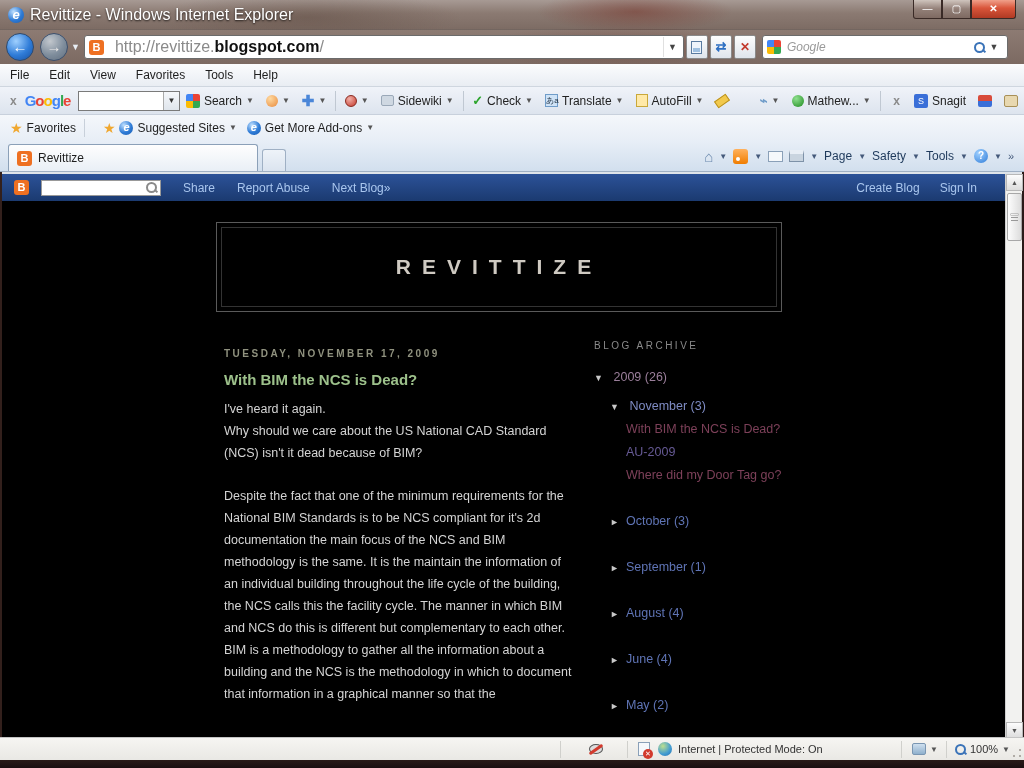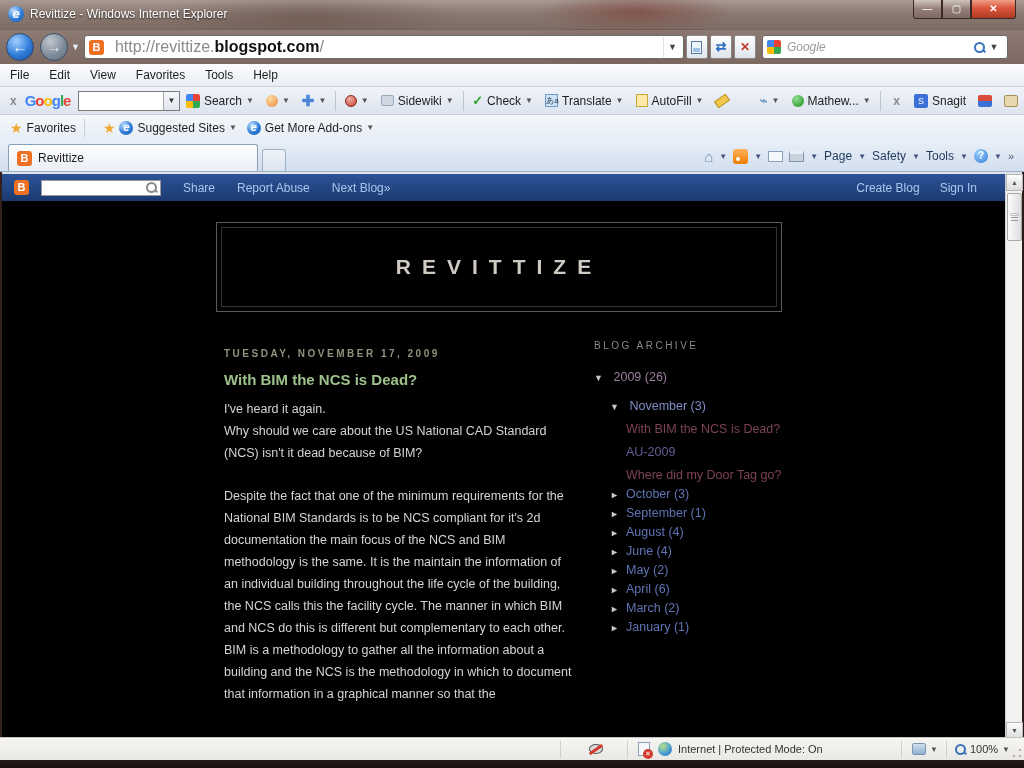--- a/index.html
+++ b/index.html
@@ -9,21 +9,21 @@
   .desktop { position:absolute; inset:0; background:linear-gradient(90deg,#33201c,#4a2a24 40%,#2a1a18); }
   .win { position:absolute; left:0; top:0; width:1024px; height:762px; }
 
   .titlebar { position:absolute; left:0; top:0; width:1024px; height:30px;
     background:
       radial-gradient(140px 30px at 62% 40%, rgba(120,55,45,.55), rgba(120,55,45,0) 70%),
       radial-gradient(220px 36px at 30% 60%, rgba(90,70,60,.45), rgba(90,70,60,0) 70%),
       linear-gradient(180deg,#a79a94,#8b7a72 45%,#7d6c64);
     border-bottom:1px solid rgba(40,25,20,.4); }
   .titlebar .tl { position:absolute; left:8px; top:6px; display:flex; align-items:center; gap:6px; }
-  .title-text { color:#fff; font-size:12px; text-shadow:0 1px 2px rgba(0,0,0,.8); }
+  .title-text { color:#fff; font-size:16px; text-shadow:0 1px 2px rgba(0,0,0,.8); }
   .ie-ico { width:16px; height:16px; border-radius:50%; background:radial-gradient(circle at 35% 30%,#bfe0ff,#2e7bd6 55%,#1b5cb0); color:#fff; font-size:13px; font-style:italic; font-weight:bold; text-align:center; line-height:15px; }
   .winbtns { position:absolute; right:8px; top:0; display:flex; }
   .winbtn { width:29px; height:19px; border:1px solid #3a2a26; border-top:none; background:linear-gradient(180deg,#cfc4bd,#938078 50%,#7e6a62); color:#fff; font-size:10px; text-align:center; line-height:17px; }
   .winbtn.min { border-radius:0 0 0 3px; }
   .winbtn.close { width:45px; background:linear-gradient(180deg,#f0a08a,#d9553a 45%,#b03a24); border-radius:0 0 3px 0; font-weight:bold; }
 
   .navrow { position:absolute; left:0; top:30px; width:1024px; height:34px;
     background:
       radial-gradient(200px 30px at 60% 50%, rgba(110,55,45,.4), rgba(110,55,45,0) 70%),
       linear-gradient(180deg,#8d7b73,#7c6a62); display:flex; align-items:center; }
@@ -121,21 +121,21 @@
   .side-col { position:absolute; left:592px; top:166px; width:200px; }
   .arc-head { color:#8a8a8a; font-size:10px; letter-spacing:2.5px; font-weight:normal; }
   .tri { color:#c8c8c8; font-size:9px; display:inline-block; width:16px; }
   .ar-year { margin-top:19px; font-size:12.5px; }
   .ar-year a { color:#9b7f9b; text-decoration:none; }
   .ar-month-open { margin-top:15px; margin-left:16px; font-size:12.5px; }
   .ar-month-open a { color:#7f8cc4; text-decoration:none; }
   .ar-posts { margin-left:32px; margin-top:8px; }
   .ar-posts a { display:block; color:#7d4059; text-decoration:none; font-size:12.5px; margin-top:10px; line-height:13px; }
   .ar-posts a:nth-child(2) { color:#665a95; }
-  .ar-month { margin-top:5px; margin-left:16px; font-size:12.5px; }
+  .ar-month { margin-top:32px; margin-left:16px; font-size:12.5px; }
   .ar-month a { color:#5f74b5; text-decoration:none; }
 
   
   .statusbar { position:absolute; left:0; top:737px; width:1024px; height:23px; background:linear-gradient(180deg,#f6f5f2,#e9e8e4); border-top:1px solid #c4c4c4; display:flex; align-items:center; font-size:11px; color:#333; }
   .ssep { width:1px; height:17px; background:#d0d0cc; }
   .eye { width:14px; height:10px; border:1px solid #555; border-radius:50%; position:relative; background:#ddd; }
   .eye::after { content:""; position:absolute; left:-2px; top:3px; width:16px; height:3px; background:#d23a2d; transform:rotate(-35deg); border-radius:2px; }
   .pgx { width:12px; height:14px; background:#f5f8fb; border:1px solid #8aa0b8; position:relative; }
   .pgx::after { content:"✕"; position:absolute; right:-4px; bottom:-4px; width:10px; height:10px; background:#d23a2d; color:#fff; border-radius:50%; font-size:7px; line-height:10px; text-align:center; }
   .globe { width:14px; height:14px; border-radius:50%; background:radial-gradient(circle at 35% 30%,#bde08f,#3f9ad2 60%,#2a6ea8); }

